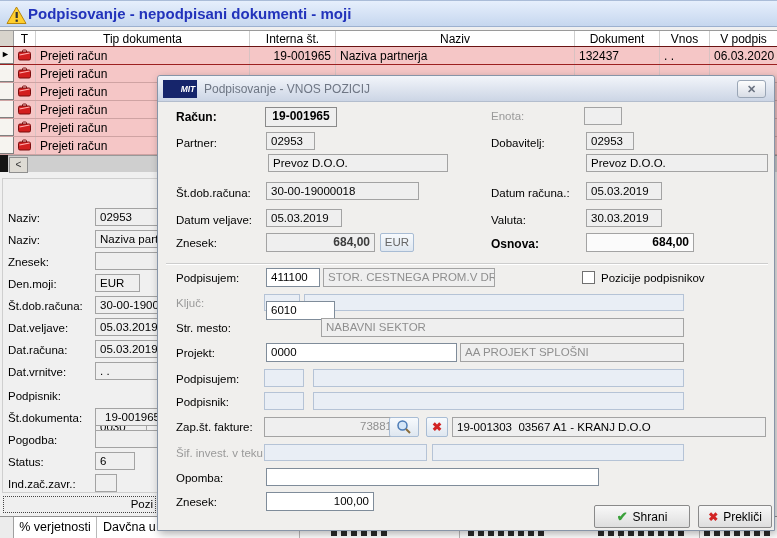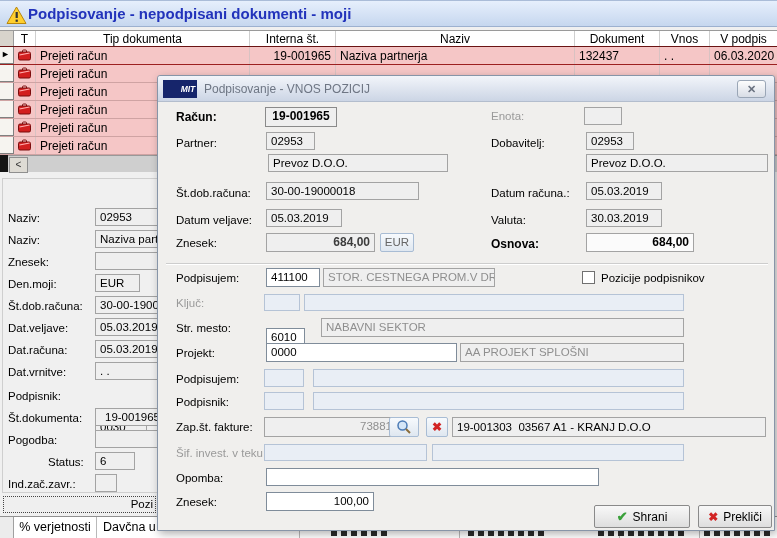--- a/index.html
+++ b/index.html
@@ -194,21 +194,21 @@
   <div class="lbl" style="left:8px;top:344px;">Dat.računa:</div>
   <div class="bx" style="left:95px;top:340px;width:90px;height:18px;">05.03.2019</div>
   <div class="lbl" style="left:8px;top:366px;">Dat.vrnitve:</div>
   <div class="bx" style="left:95px;top:362px;width:90px;height:18px;">. .</div>
   <div class="lbl" style="left:8px;top:390px;">Podpisnik:</div>
   <div class="bx" style="left:95px;top:386px;width:52px;height:18px;margin-top:32px;">0030</div>
   <div class="lbl" style="left:8px;top:412px;">Št.dokumenta:</div>
   <div class="bx r" style="left:95px;top:408px;width:70px;height:18px;">19-001965</div>
   <div class="lbl" style="left:8px;top:434px;">Pogodba:</div>
   <div class="bx" style="left:95px;top:430px;width:90px;height:18px;"></div>
-  <div class="lbl" style="left:8px;top:456px;margin-left:40px;">Status:</div>
+  <div class="lbl" style="left:8px;top:456px;">Status:</div>
   <div class="bx" style="left:95px;top:452px;width:40px;height:18px;">6</div>
   <div class="lbl" style="left:8px;top:478px;">Ind.zač.zavr.:</div>
   <div class="bx" style="left:95px;top:474px;width:22px;height:18px;"></div>
 
   <div class="pozi-btn">Pozi</div>
 
   <div class="bottom-table">
     <div class="btt-cell" style="left:0;width:14px;background:#ececec;border-right:1px solid #a0a0a0;"></div>
     <div class="btt-cell" style="left:14px;width:83px;text-align:center;">% verjetnosti</div>
     <div class="btt-cell" style="left:97px;width:203px;padding-left:6px;">Davčna u</div>
@@ -260,21 +260,21 @@
     <div class="bx w" style="left:108px;top:192px;width:54px;height:19px;">411100</div>
     <div class="bx graytext" style="left:165px;top:192px;width:172px;height:19px;">STOR. CESTNEGA PROM.V DRŽ</div>
     <div class="checkbox" style="left:424px;top:195px;"></div>
     <div class="lbl" style="left:443px;top:196px;">Pozicije podpisnikov</div>
 
     <div class="lbl gray" style="left:18px;top:221px;">Ključ:</div>
     <div class="bx blue" style="left:106px;top:218px;width:36px;height:17px;"></div>
     <div class="bx blue" style="left:146px;top:218px;width:380px;height:17px;"></div>
 
     <div class="lbl" style="left:18px;top:246px;">Str. mesto:</div>
-    <div class="bx w" style="left:108px;top:252px;width:39px;height:19px;">6010</div>
+    <div class="bx w" style="left:108px;top:225px;width:69px;height:19px;">6010</div>
     <div class="bx graytext" style="left:163px;top:242px;width:363px;height:19px;">NABAVNI SEKTOR</div>
 
     <div class="lbl" style="left:18px;top:271px;">Projekt:</div>
     <div class="bx w" style="left:108px;top:267px;width:191px;height:19px;">0000</div>
     <div class="bx graytext" style="left:302px;top:267px;width:224px;height:19px;">AA PROJEKT SPLOŠNI</div>
 
     <div class="lbl" style="left:18px;top:297px;">Podpisujem:</div>
     <div class="bx blue" style="left:106px;top:293px;width:40px;height:18px;"></div>
     <div class="bx blue" style="left:155px;top:293px;width:371px;height:18px;"></div>
 

